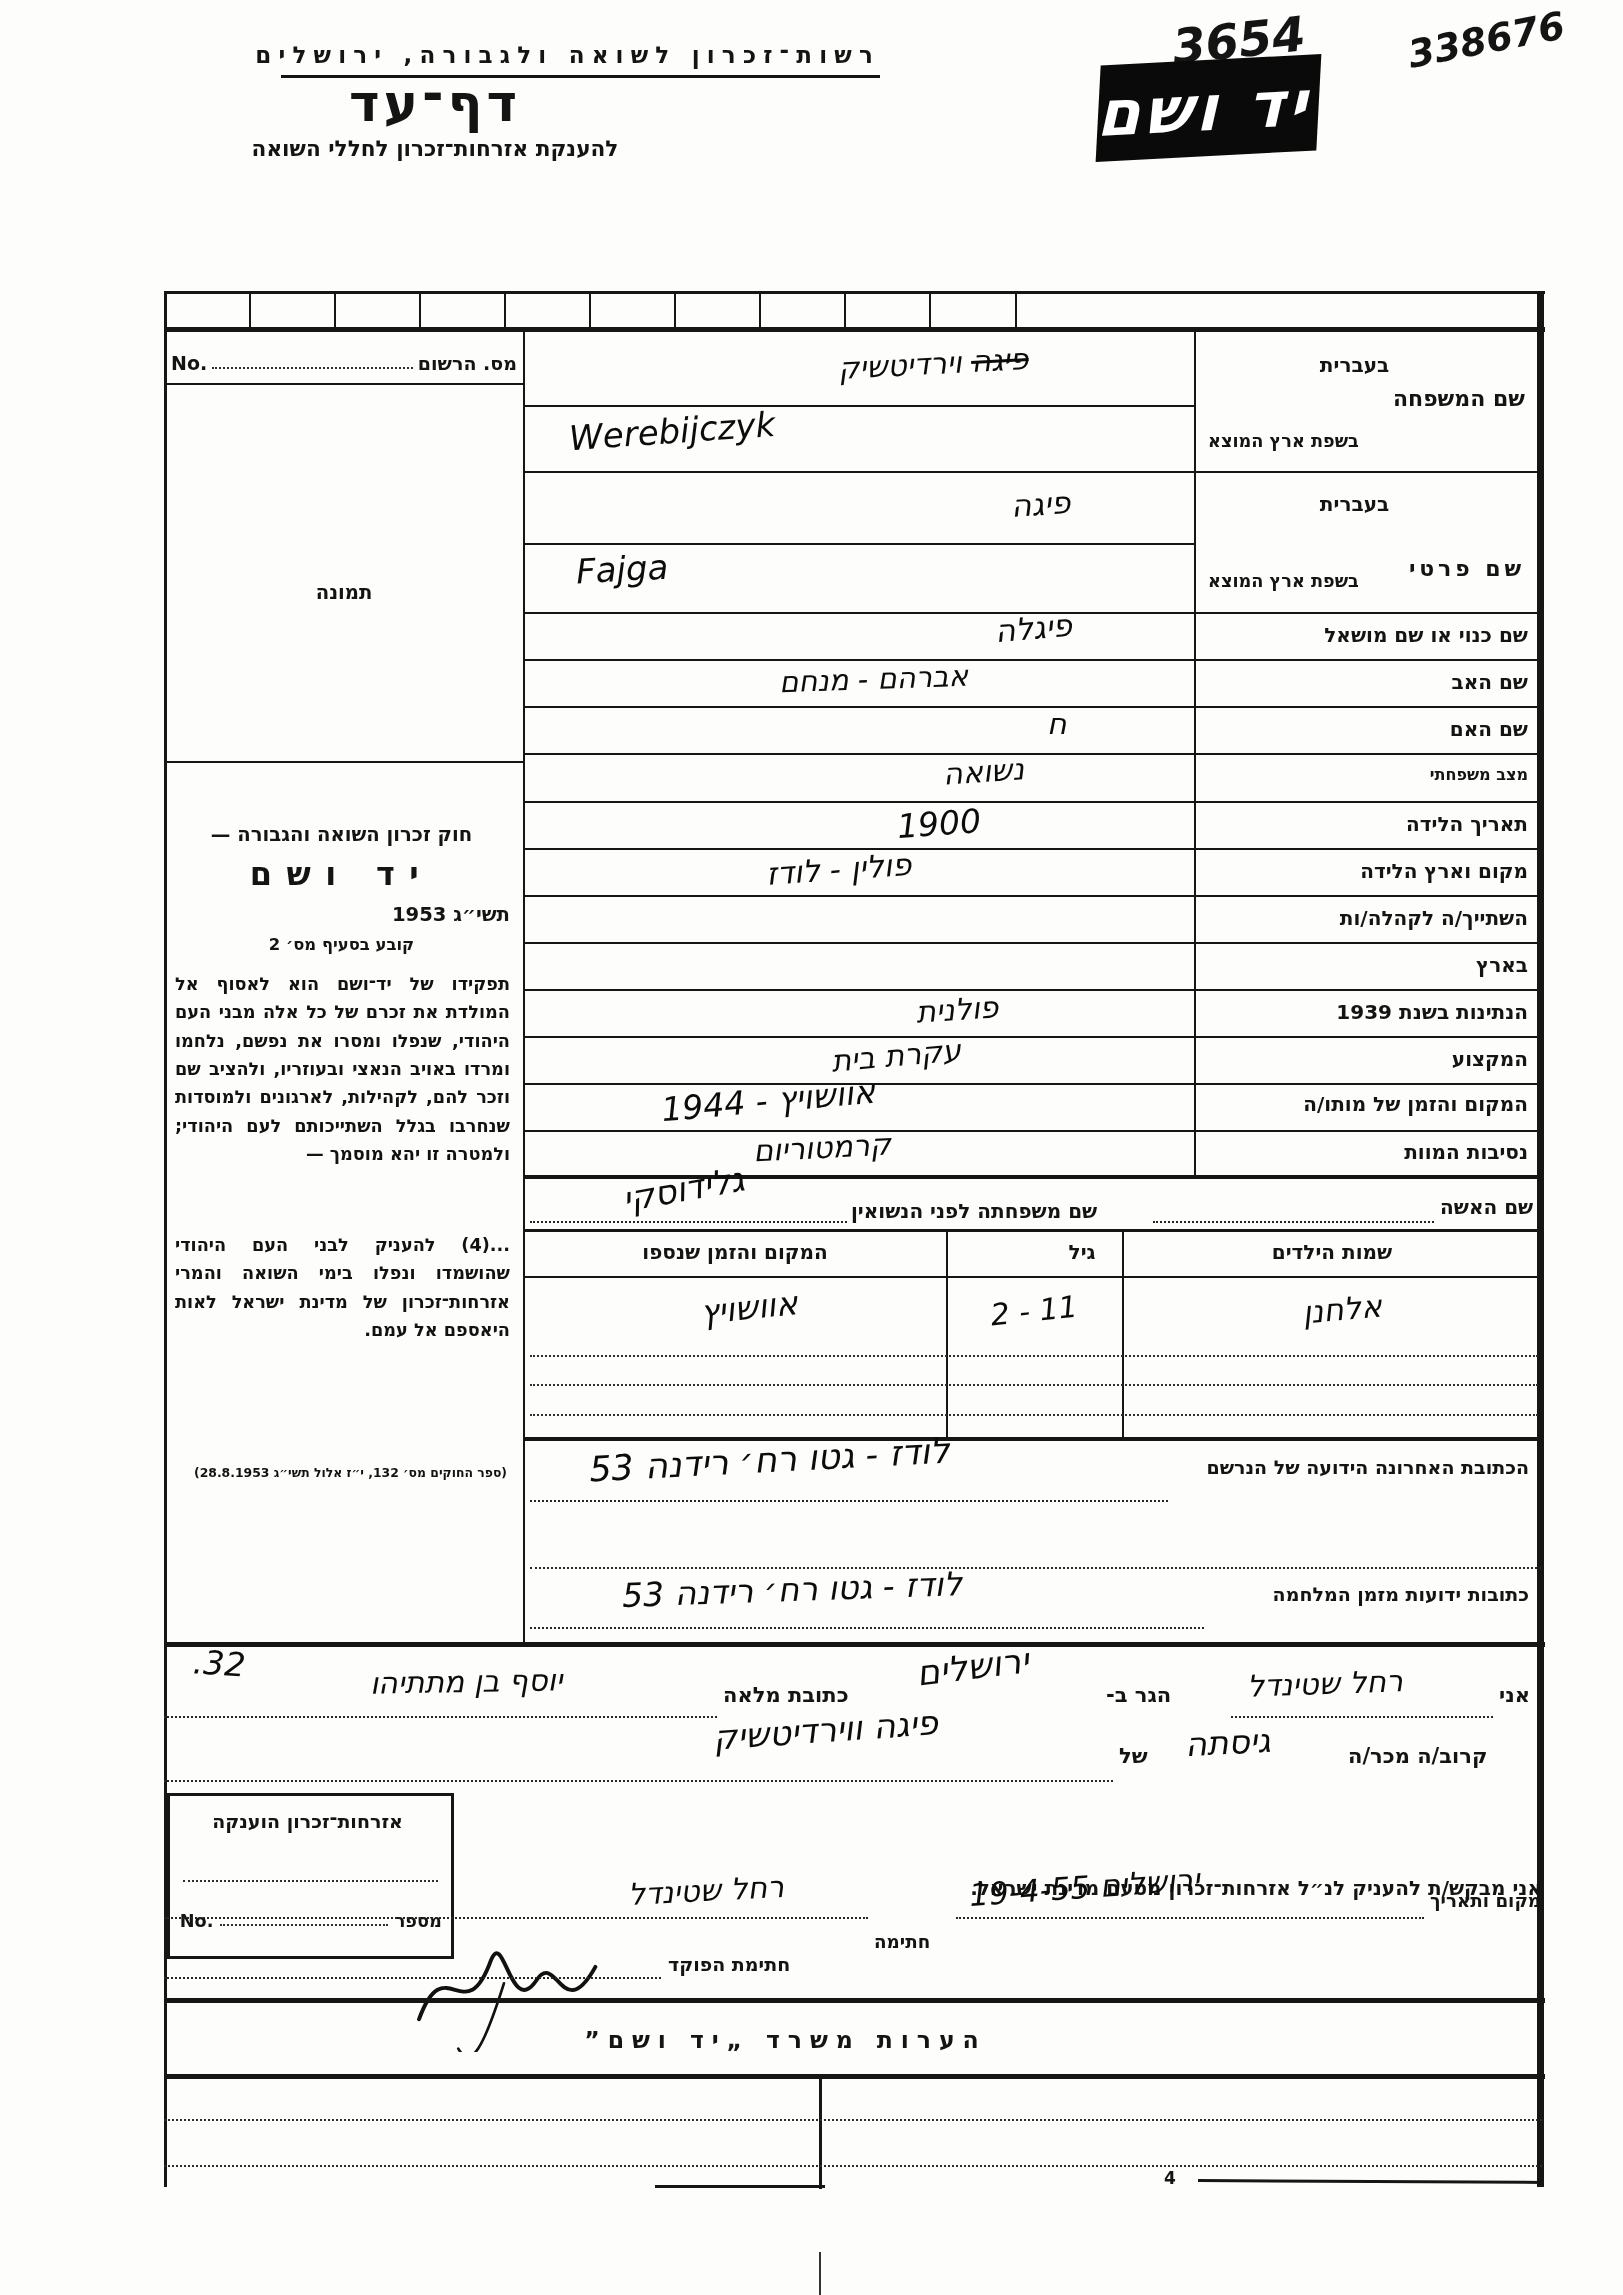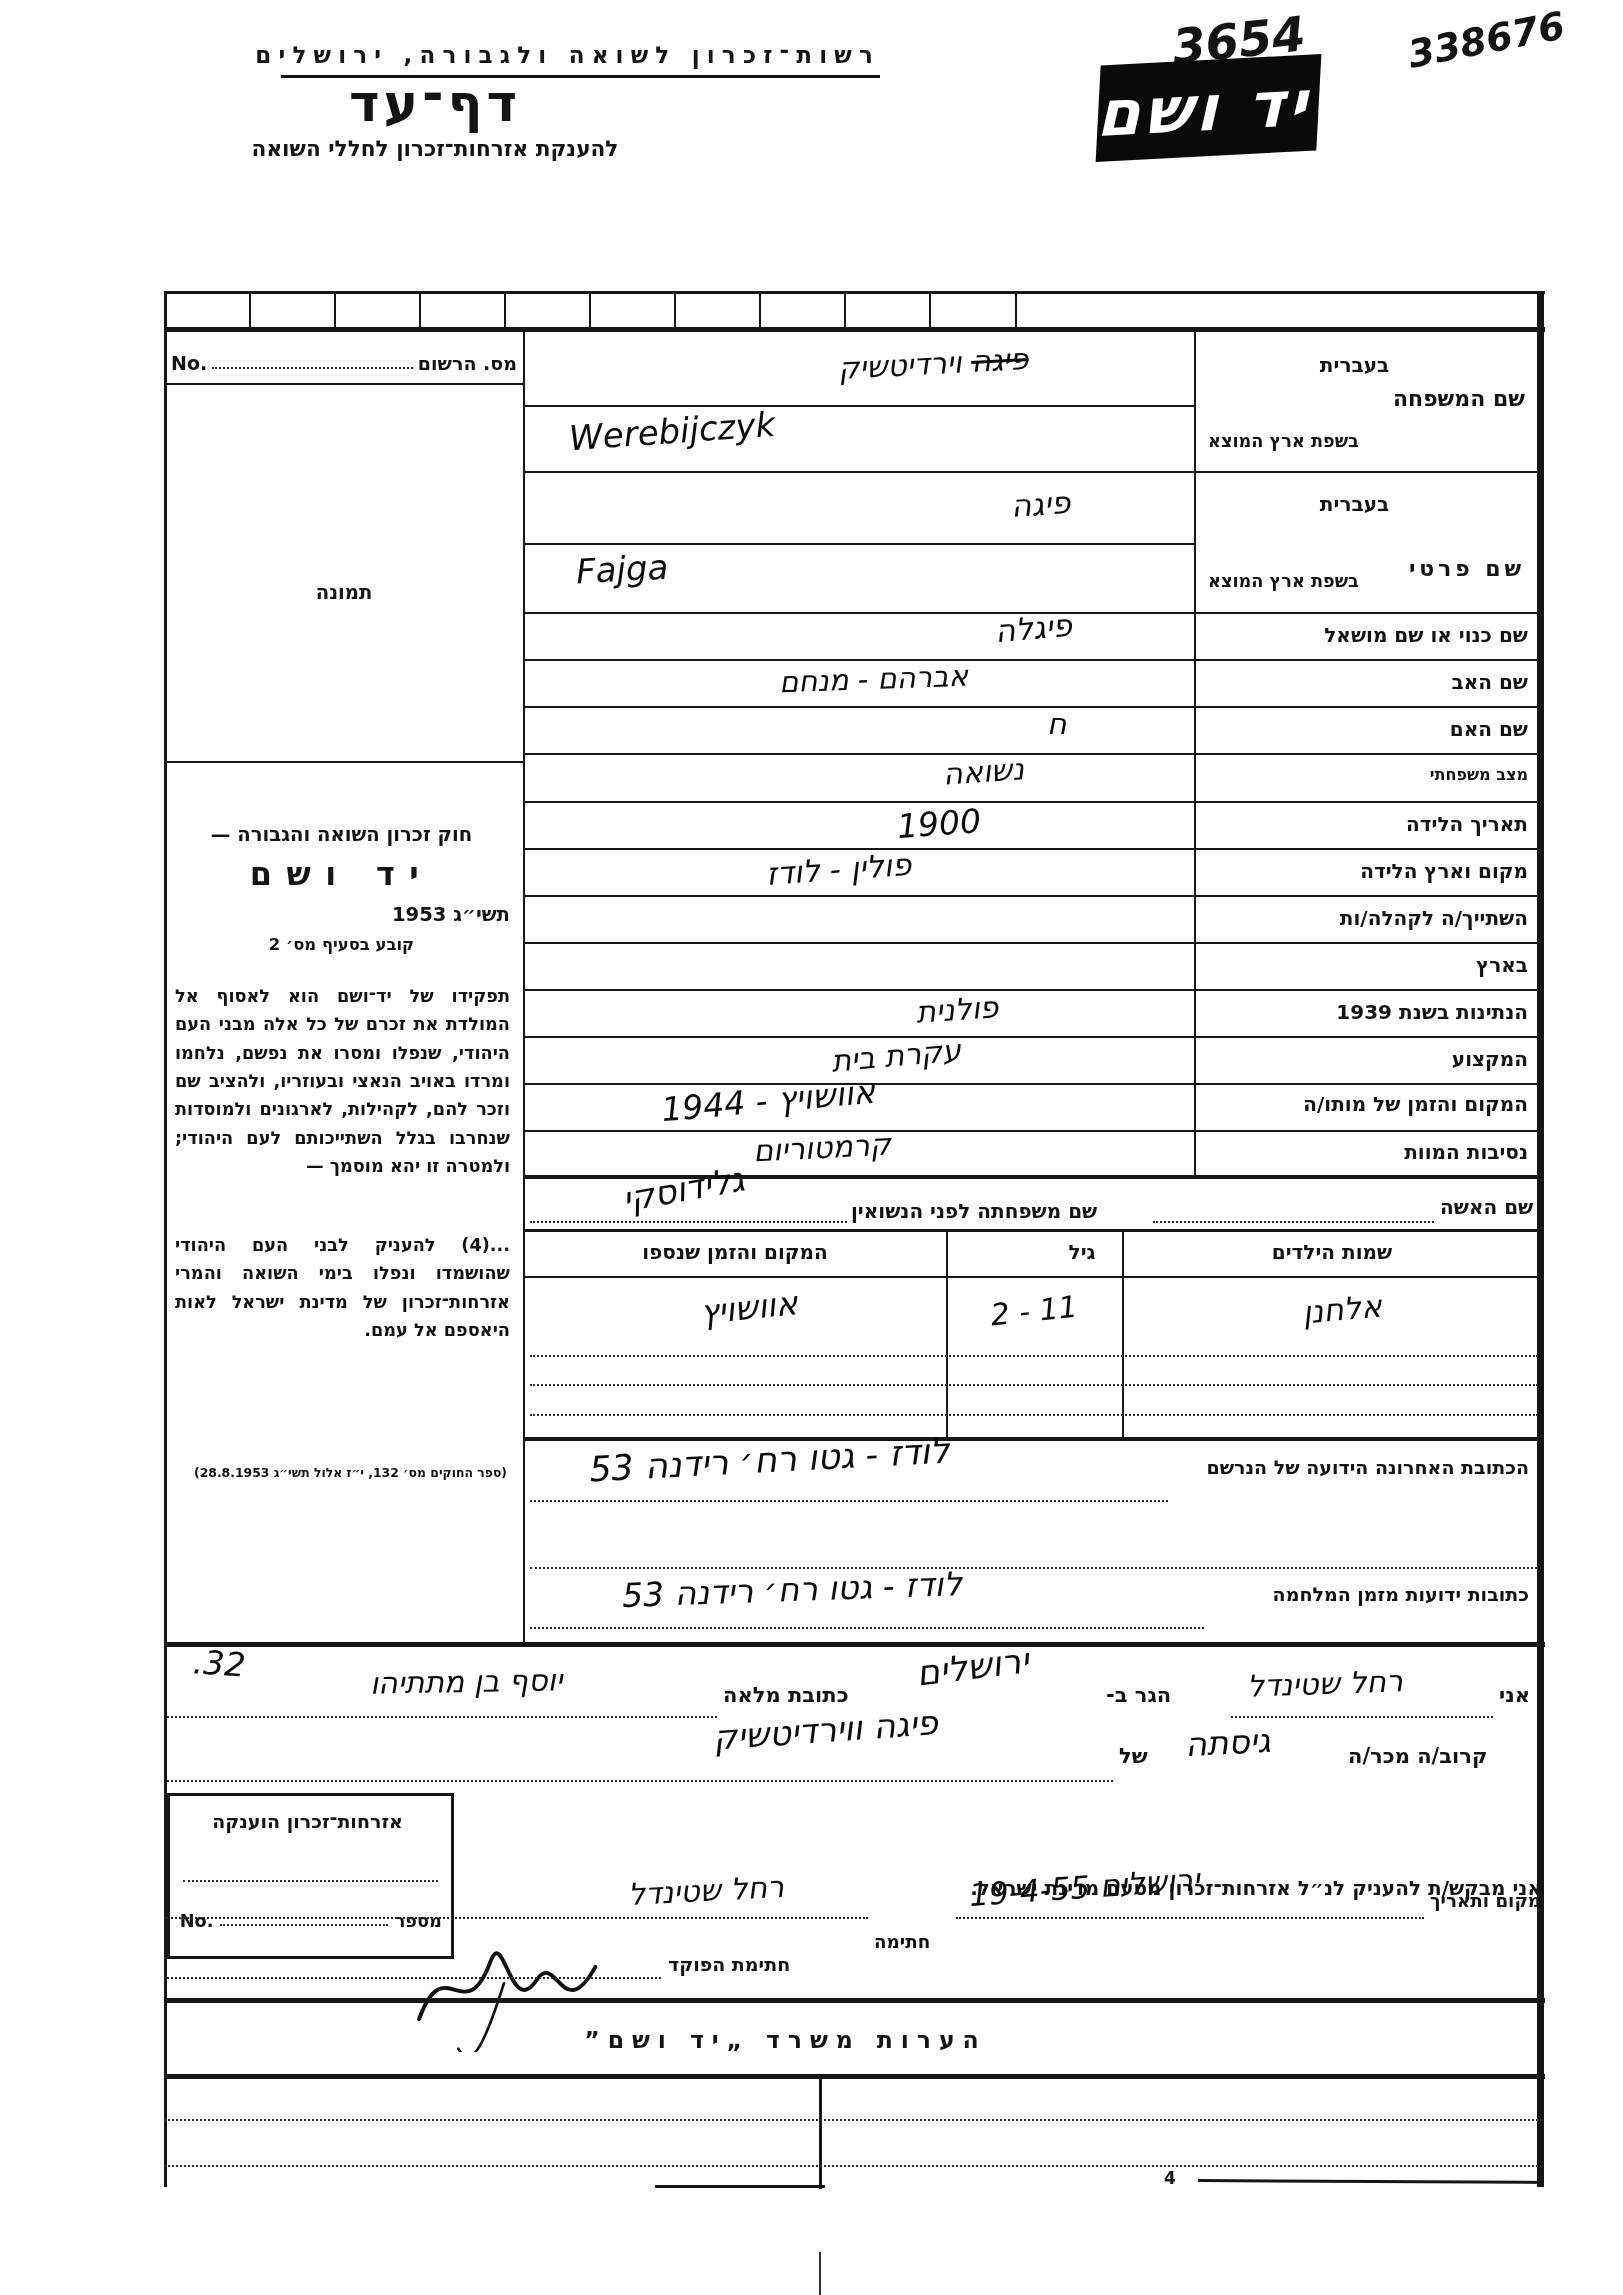--- a/index.html
+++ b/index.html
@@ -62,21 +62,21 @@
     <span class="lbl left" style="font-size:19px;">No.</span>
   </div>
   <div class="abs line" style="left:164px;top:383px;width:360px;height:2px;"></div>
   <div class="abs lbl center" style="left:164px;top:581px;width:360px;font-size:19.6px;">תמונה</div>
   <div class="abs line" style="left:164px;top:761px;width:360px;height:2px;"></div>
 
   <div class="abs lbl center" style="left:173px;top:823px;width:337px;font-size:19.6px;">חוק זכרון השואה והגבורה —</div>
   <div class="abs lbl center" style="left:173px;top:855px;width:337px;font-size:32px;letter-spacing:14.4px;">יד ושם</div>
   <div class="abs lbl center" style="left:173px;top:903px;width:337px;font-size:19.6px;text-align:right;">תשי״ג 1953</div>
   <div class="abs lbl center" style="left:173px;top:935px;width:337px;font-size:16.4px;">קובע בסעיף מס׳ 2</div>
-  <div class="abs justify" style="left:175px;top:970px;width:335px;font-size:17.7px;font-weight:bold;line-height:1.6;margin-top:12px;">תפקידו של יד־ושם הוא לאסוף אל המולדת את זכרם של כל אלה מבני העם היהודי, שנפלו ומסרו את נפשם, נלחמו ומרדו באויב הנאצי ובעוזריו, ולהציב שם וזכר להם, לקהילות, לארגונים ולמוסדות שנחרבו בגלל השתייכותם לעם היהודי; ולמטרה זו יהא מוסמך —</div>
+  <div class="abs justify" style="left:175px;top:970px;width:335px;font-size:17.7px;font-weight:bold;line-height:1.6;">תפקידו של יד־ושם הוא לאסוף אל המולדת את זכרם של כל אלה מבני העם היהודי, שנפלו ומסרו את נפשם, נלחמו ומרדו באויב הנאצי ובעוזריו, ולהציב שם וזכר להם, לקהילות, לארגונים ולמוסדות שנחרבו בגלל השתייכותם לעם היהודי; ולמטרה זו יהא מוסמך —</div>
   <div class="abs justify" style="left:175px;top:1231px;width:335px;font-size:17.7px;font-weight:bold;line-height:1.6;">...(4) להעניק לבני העם היהודי שהושמדו ונפלו בימי השואה והמרי אזרחות־זכרון של מדינת ישראל לאות היאספם אל עמם.</div>
   <div class="abs right" style="left:167px;top:1465px;width:340px;font-size:12.4px;font-weight:bold;">(ספר החוקים מס׳ 132, י״ז אלול תשי״ג 28.8.1953)</div>
 
   <div class="abs line" style="left:524px;top:405px;width:670px;height:2px;"></div>
   <div class="abs line" style="left:524px;top:471px;width:1020px;height:2px;"></div>
   <div class="abs line" style="left:524px;top:543px;width:670px;height:2px;"></div>
   <div class="abs line" style="left:524px;top:612px;width:1020px;height:2px;"></div>
   <div class="abs line" style="left:524px;top:659px;width:1020px;height:2px;"></div>
   <div class="abs line" style="left:524px;top:706px;width:1020px;height:2px;"></div>
   <div class="abs line" style="left:524px;top:753px;width:1020px;height:2px;"></div>

